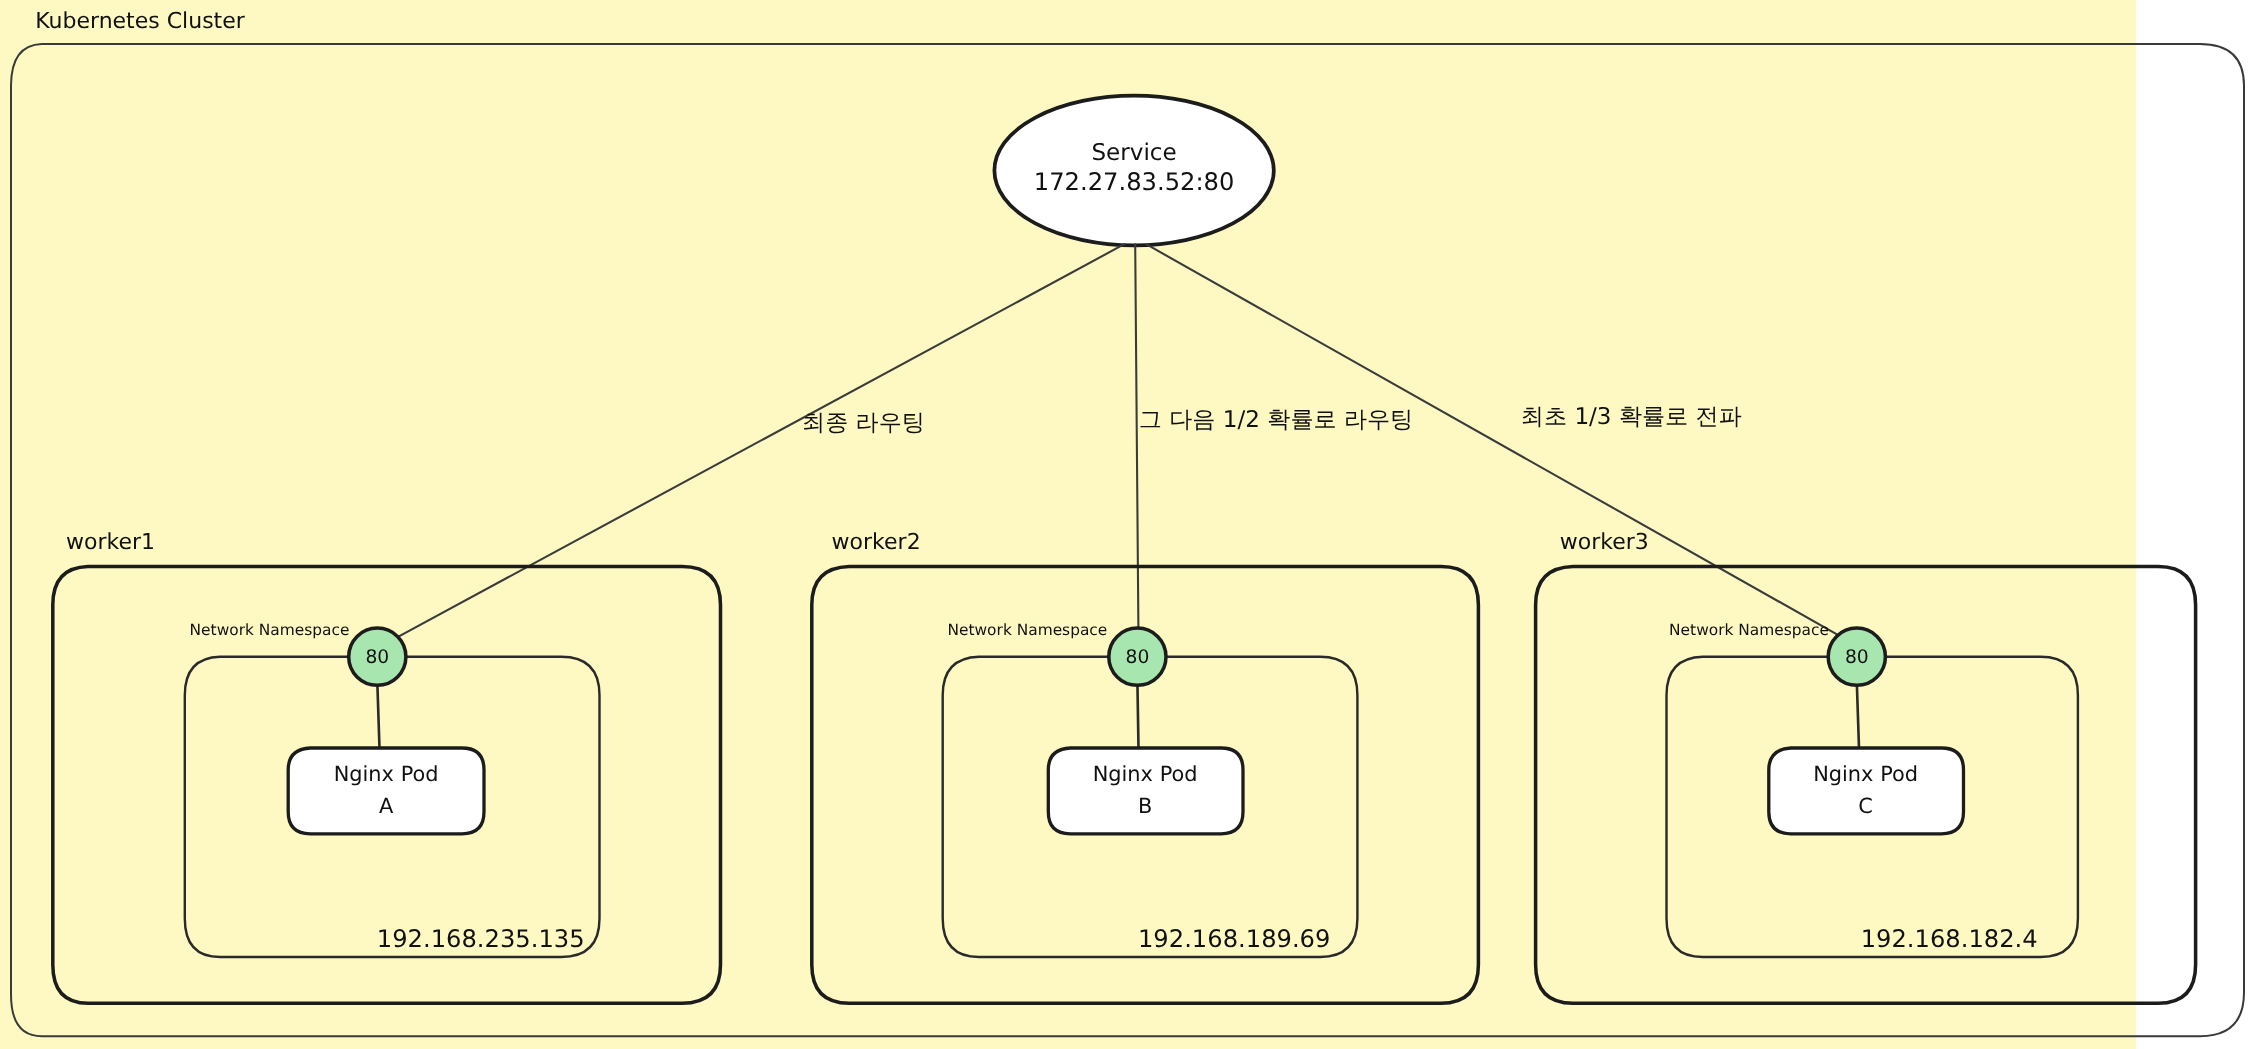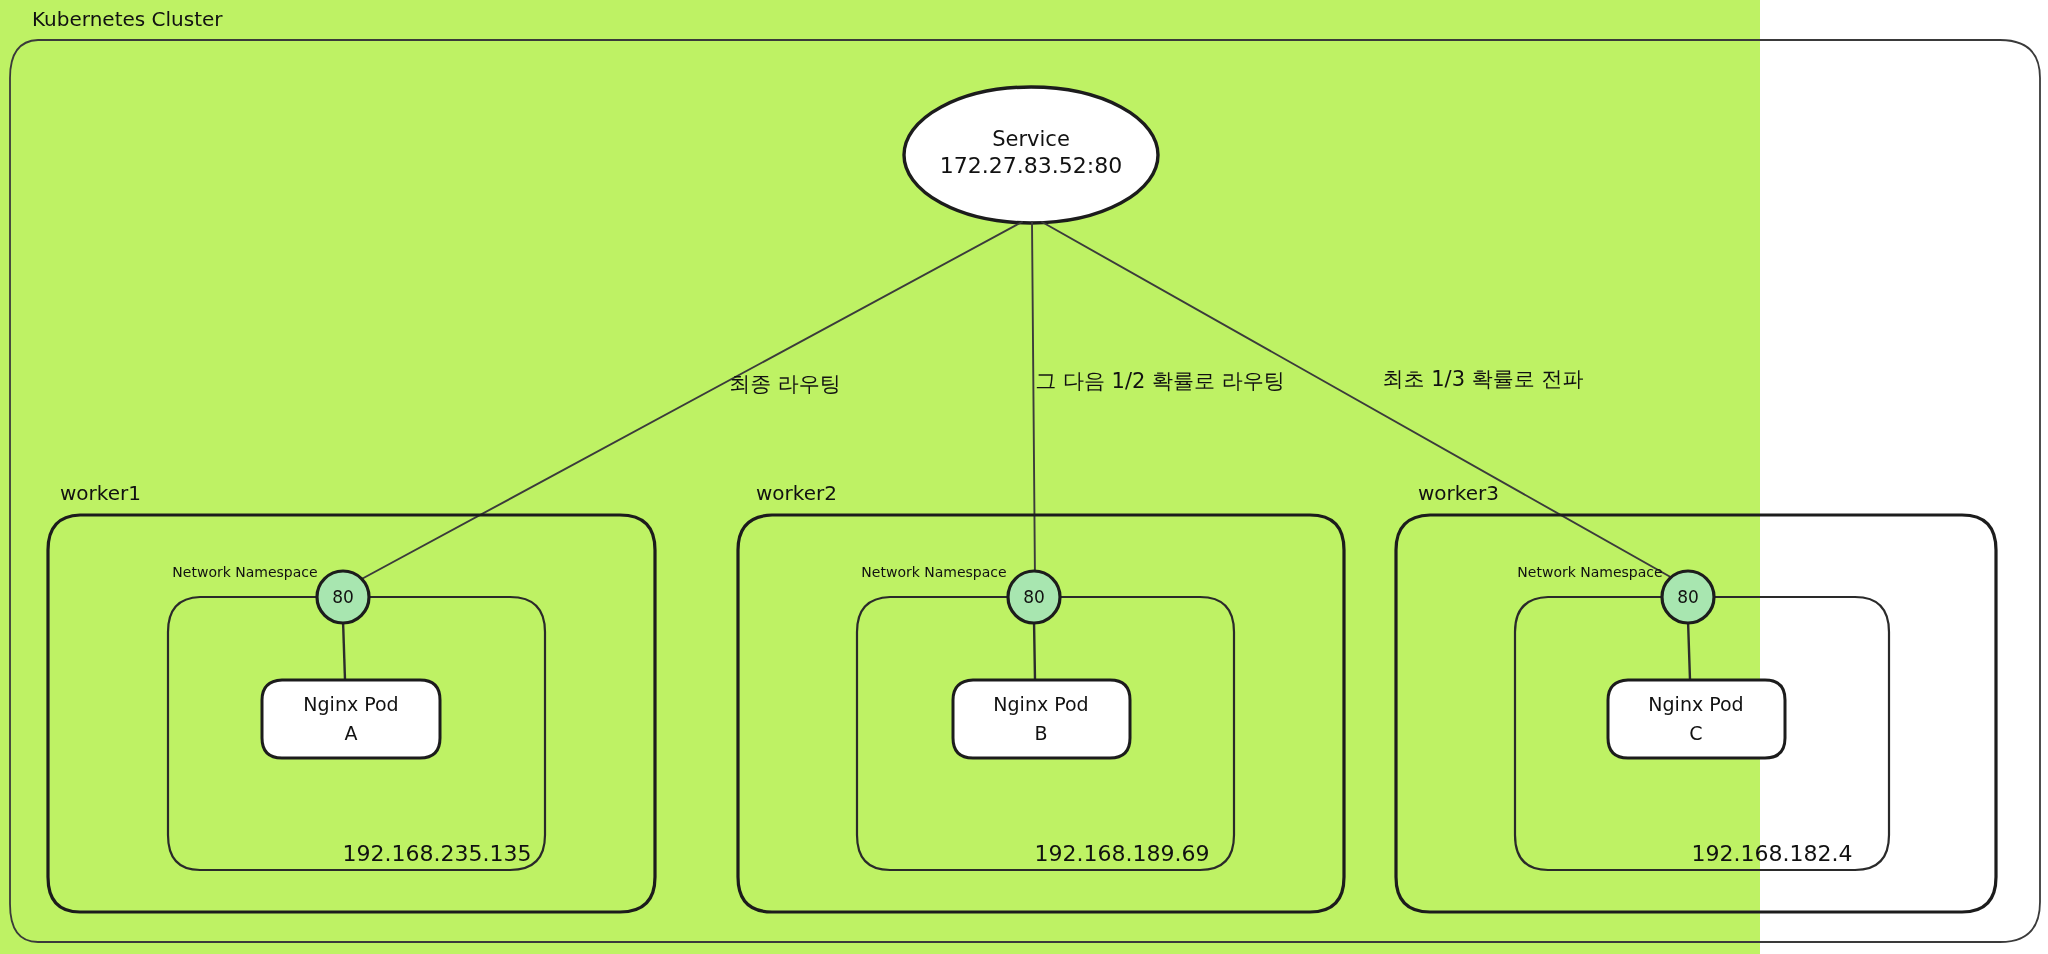--- a/index.html
+++ b/index.html
@@ -8,23 +8,23 @@
     background: #ffffff;
   }
   body {
     width: 2048px;
     height: 954px;
     overflow: hidden;
     font-family: "DejaVu Sans", sans-serif;
   }
   #canvas {
     position: relative;
-    width: 1760px;
+    width: 1942px;
     height: 954px;
-    background: #bef264;
+    background: #fef9c3;
   }
   svg#diagram {
     position: absolute;
     top: 0;
     left: 0;
     width: 2048px;
     height: 954px;
     display: block;
   }
   .stroke-box {

